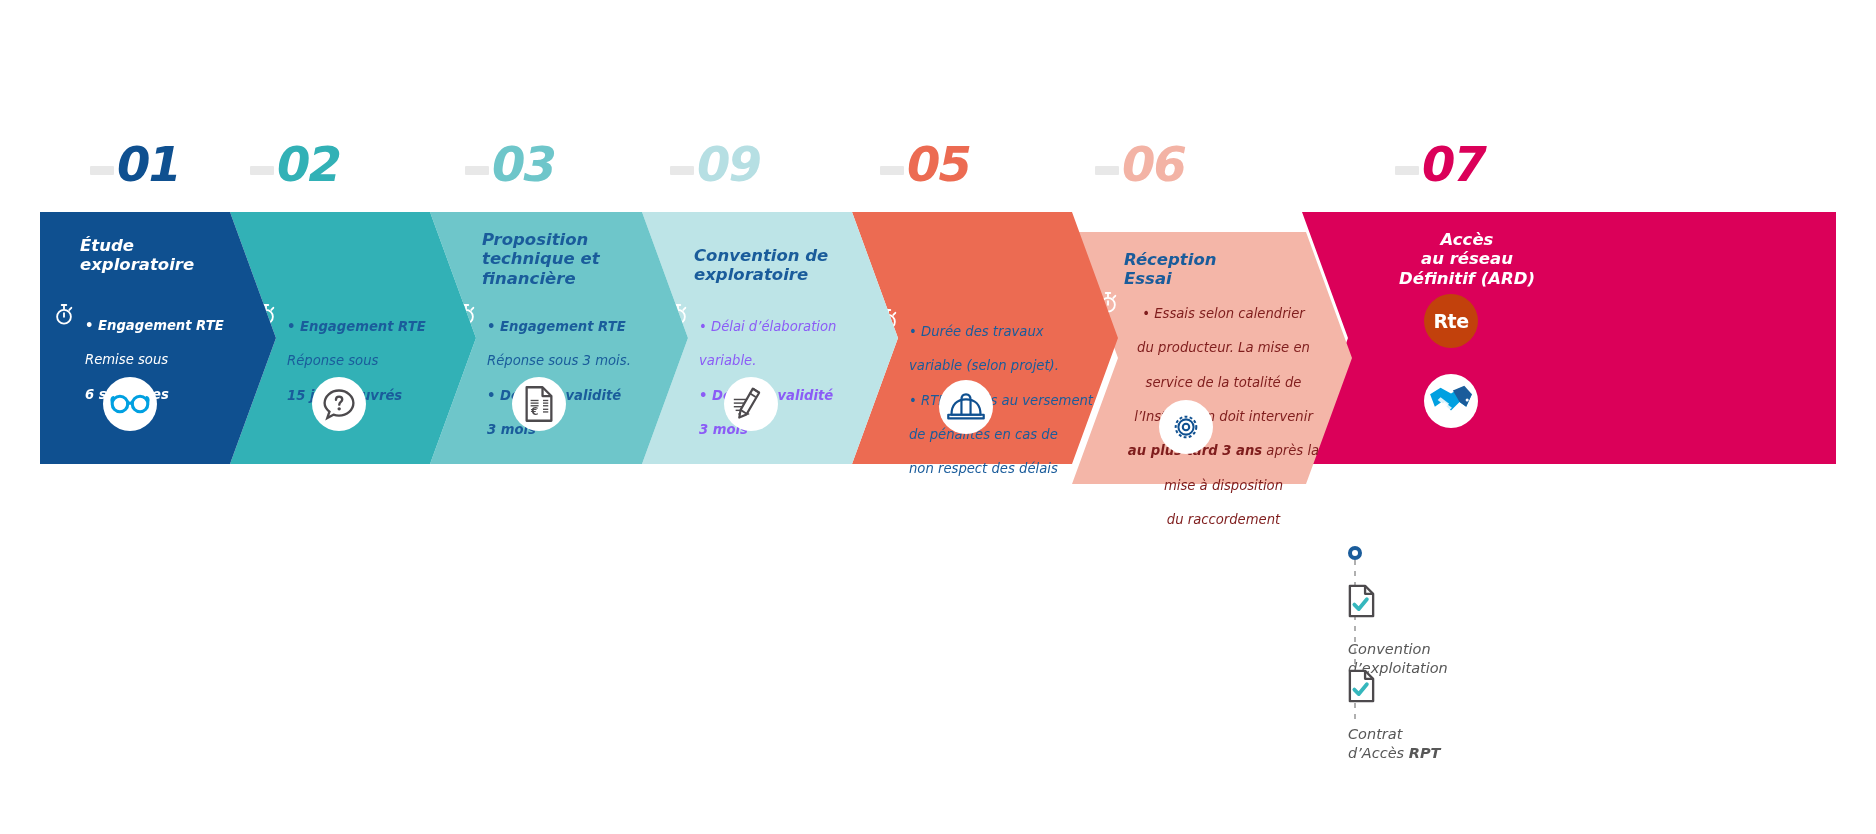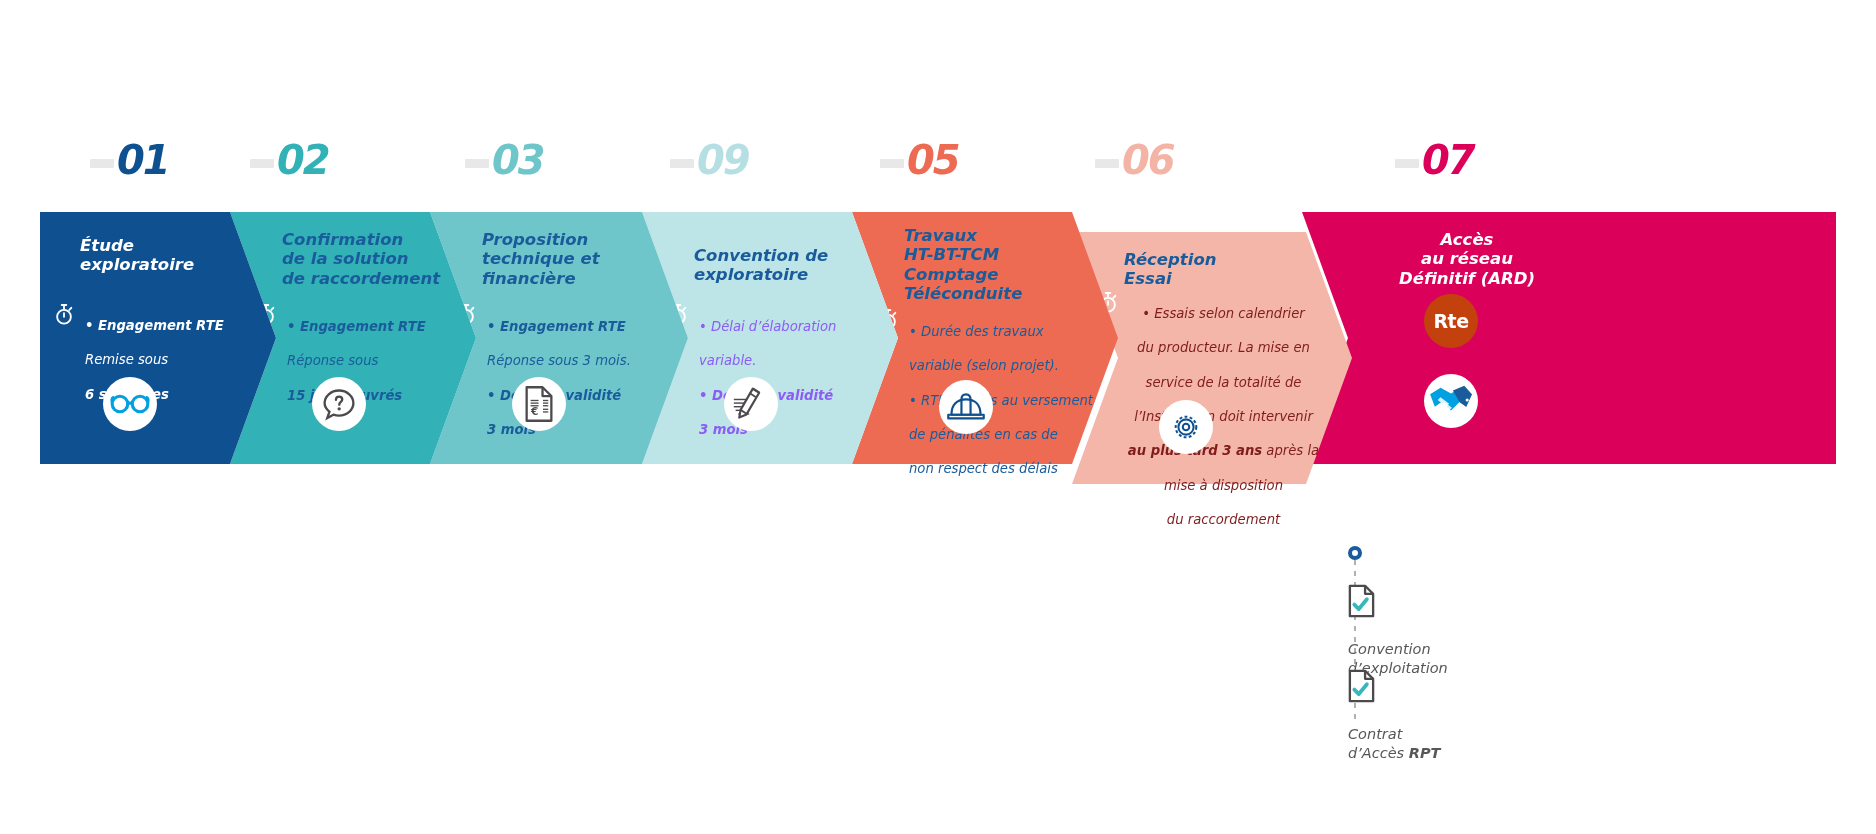--- a/index.html
+++ b/index.html
@@ -10,21 +10,21 @@
     background: #ffffff;
     font-family: "DejaVu Sans", "Liberation Sans", sans-serif;
     overflow: hidden;
   }
   #root { position: relative; width: 1876px; height: 834px; background:#fff; }
 
   
   .numbers { position:absolute; left:0; top:0; width:1876px; height:212px; }
   .num {
     position:absolute; top:140px;
-    font-size:40px; font-weight:800; font-style:italic;
+    font-size:48px; font-weight:800; font-style:italic;
     letter-spacing:-2px; line-height:1;
     font-family:"DejaVu Sans","Liberation Sans",sans-serif;
     white-space:nowrap;
   }
   .num .dash {
     display:inline-block; width:24px; height:9px;
     background:#e8e8e8; vertical-align:6px; margin-right:3px;
     border-radius:1px;
   }
 
@@ -138,23 +138,20 @@
                 <path d="M42.5 13.5 C44 9 42 7.5 40.5 8" fill="none" stroke="#00a0e1" stroke-width="3"></path>
               </g>
             </svg>
         </div>
       </div>
     </div>
 
     <div class="step" id="s1" style="left: 190px; width: 246px; z-index: 9;">
       <div class="shape" id="sh1" style="background: rgb(50, 177, 182);"></div>
       <div class="step-inner">
-        <div class="step-title" style="left: 52px; top: 18px; width: 190px; color: rgb(26, 92, 155);">Confirmation
-de la solution
-de raccordement</div>
         <div class="chrono" style="left:25px; top:90px;">
           <svg viewBox="0 0 24 26" width="22" height="24">
               <g fill="none" stroke="#ffffff" stroke-width="2">
                 <circle cx="12" cy="16" r="7.5"></circle>
                 <path d="M9.5 3.2h5" stroke-linecap="round"></path>
                 <path d="M12 3.2v4.6"></path>
                 <path d="M12 16v-4" stroke-linecap="round"></path>
                 <path d="M17.8 8.6l2.2-2.4" stroke-linecap="round"></path>
               </g>
             </svg>
@@ -257,24 +254,20 @@
                 <path d="M9.5 27.5 l7 4.5" stroke="#4d4a4d" stroke-width="2"></path>
               </g>
             </svg>
         </div>
       </div>
     </div>
 
     <div class="step" id="s4" style="left: 812px; width: 266px; z-index: 6;">
       <div class="shape" id="sh4" style="background: rgb(236, 107, 82);"></div>
       <div class="step-inner">
-        <div class="step-title" style="left: 52px; top: 14px; width: 200px; color: rgb(26, 92, 155);">Travaux
-HT-BT-TCM
-Comptage
-Téléconduite</div>
         <div class="chrono" style="left:25px; top:95px;">
           <svg viewBox="0 0 24 26" width="22" height="24">
               <g fill="none" stroke="#ffffff" stroke-width="2">
                 <circle cx="12" cy="16" r="7.5"></circle>
                 <path d="M9.5 3.2h5" stroke-linecap="round"></path>
                 <path d="M12 3.2v4.6"></path>
                 <path d="M12 16v-4" stroke-linecap="round"></path>
                 <path d="M17.8 8.6l2.2-2.4" stroke-linecap="round"></path>
               </g>
             </svg>

